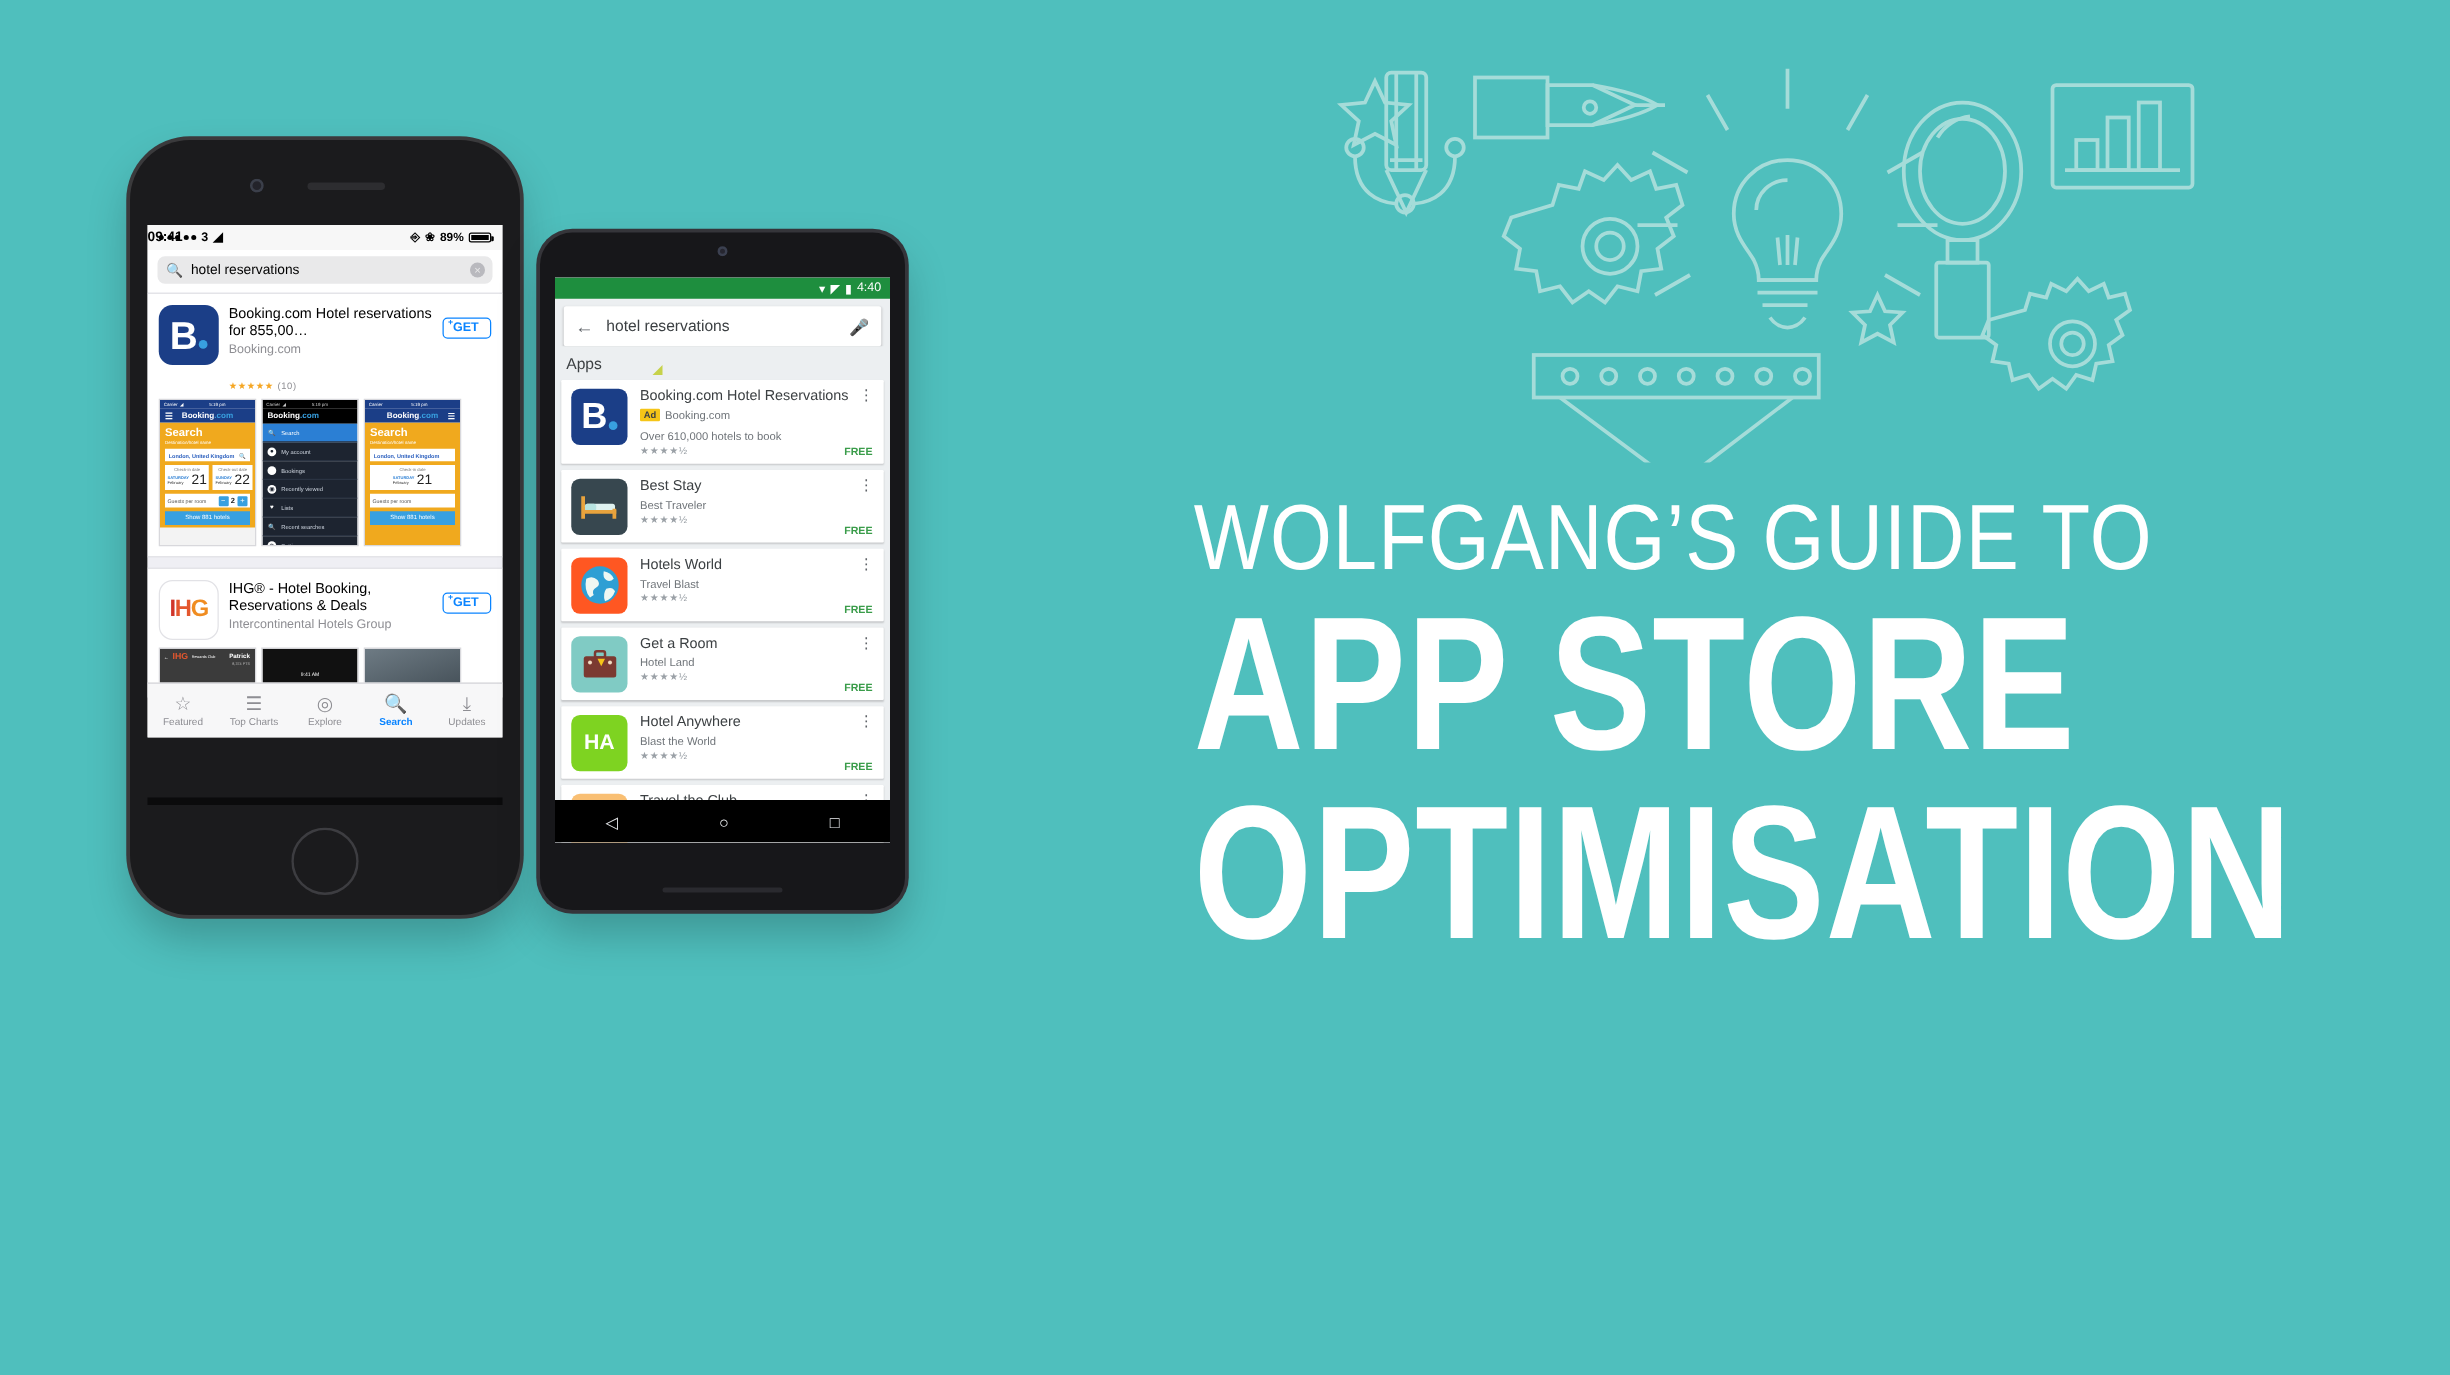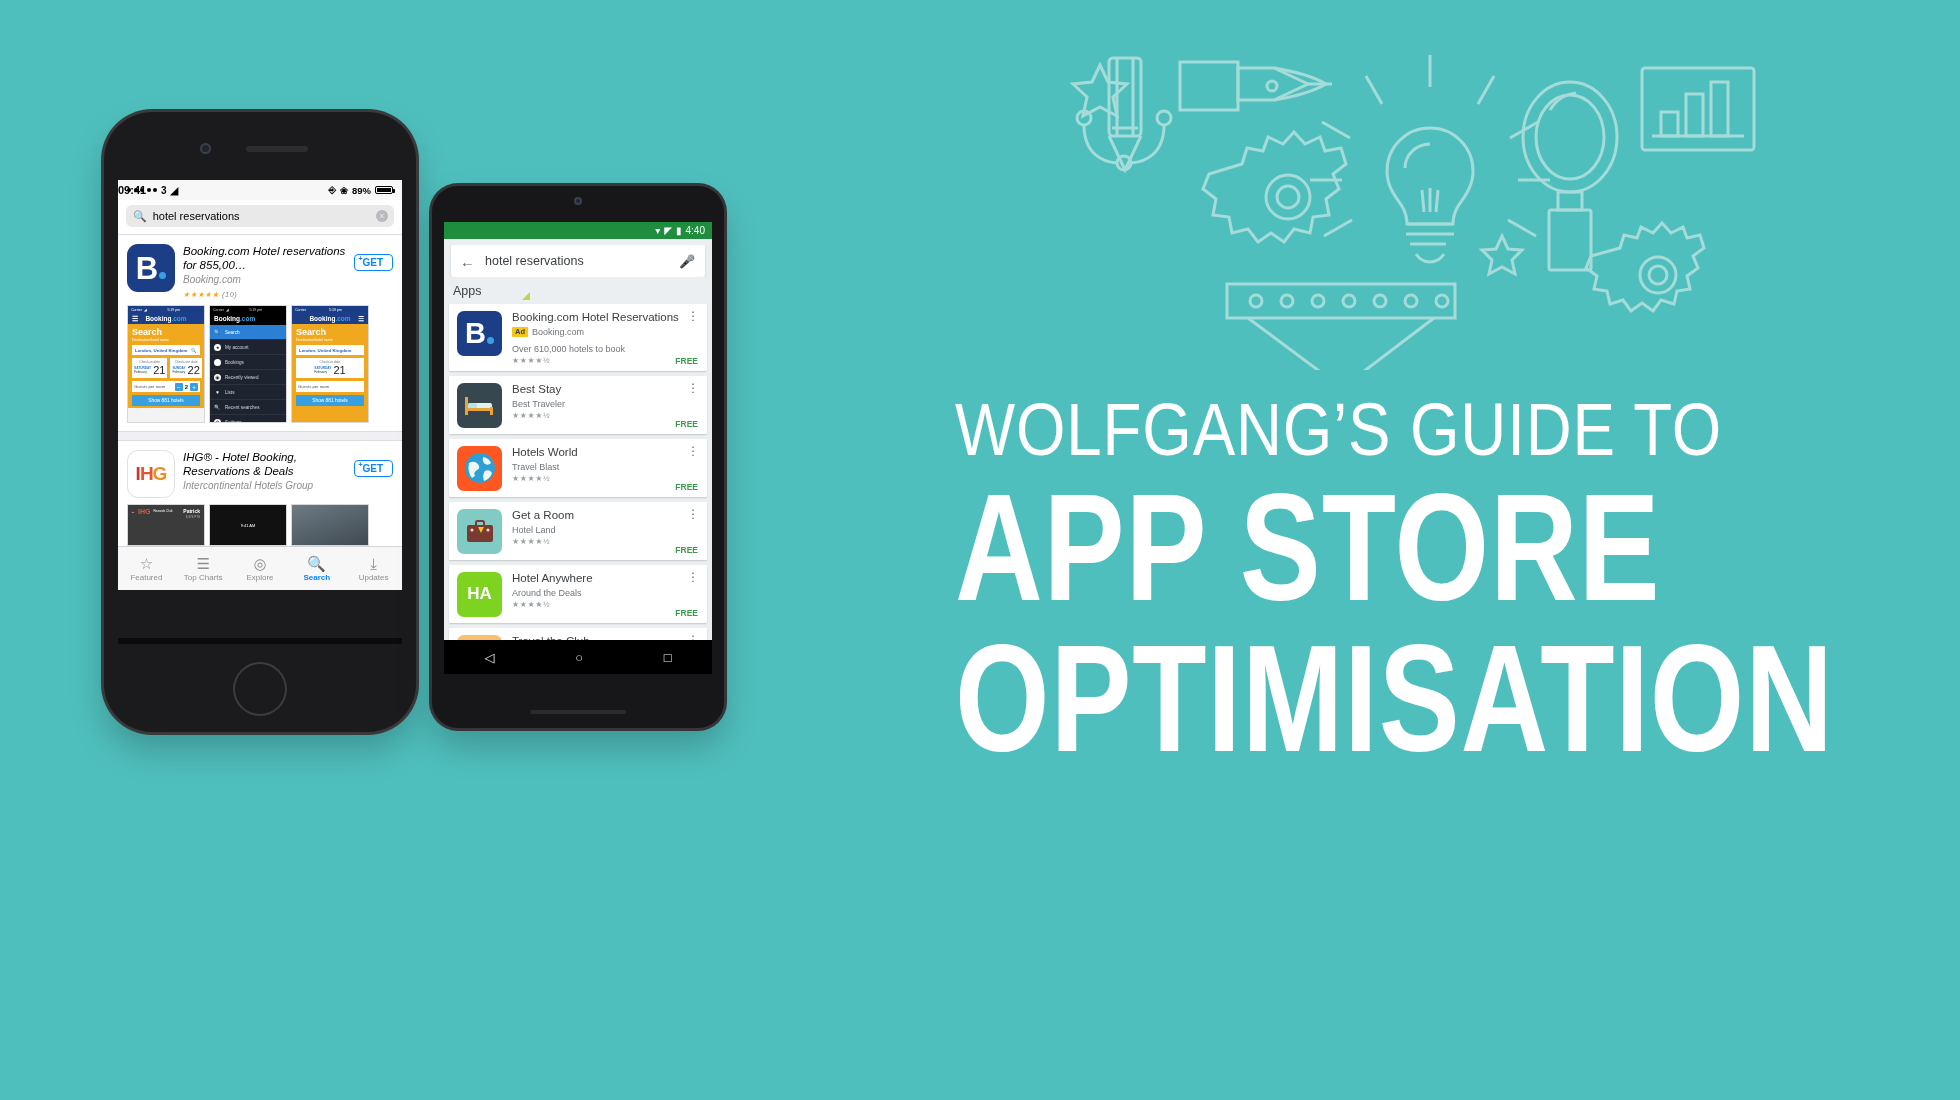--- a/index.html
+++ b/index.html
@@ -58,24 +58,24 @@
                background:#b9b9be; color:#e9e9ea; font-size:9px; line-height:12px; text-align:center; }
 
   .ios-results { background:#efeff4; height:324px; overflow:hidden; }
   .ios-card { background:#fff; border-top:1px solid #dcdce1; border-bottom:1px solid #dcdce1; }
   .ios-row { display:flex; padding:9px 9px 6px; align-items:flex-start; }
   .ios-appicon { width:48px; height:48px; border-radius:11px; flex:0 0 48px; position:relative; overflow:hidden; }
   .icon-booking { background:#1b3e87; display:flex; align-items:center; justify-content:center; }
   .icon-booking .bk { color:#fff; font-size:31px; font-weight:bold; line-height:1; }
   .icon-booking .dot { width:7px; height:7px; border-radius:50%; background:#38a0e0; margin-left:1px; margin-top:14px; }
   .icon-ihg { background:#fff; border:1px solid #e2e2e6; display:flex; align-items:center; justify-content:center; font-weight:bold; font-size:19px; letter-spacing:-1px; }
-  .ios-meta { flex:1; padding-left:8px; min-width:0;font-style:italic; }
+  .ios-meta { flex:1; padding-left:8px; min-width:0; }
   .ios-title { font-size:11.5px; color:#000; line-height:1.22; font-weight:normal; }
   .ios-sub { font-size:10px; color:#8e8e93; margin-top:2px; }
-  .ios-stars { font-size:8.5px; color:#f5a623; margin-top:4px; letter-spacing:0.5px; }
+  .ios-stars { font-size:8.5px; color:#f5a623; margin-top:18px; letter-spacing:0.5px; }
   .ios-stars span { color:#8e8e93; font-size:7.5px; }
   .ios-get { flex:0 0 auto; margin-top:10px; border:1px solid #0a84ff; color:#0a84ff; border-radius:4px;
              font-size:10px; font-weight:bold; padding:2px 9px 2px 7px; position:relative; }
   .ios-get i { position:absolute; left:3px; top:0px; font-size:7px; font-style:normal; }
 
   .ios-shots { display:flex; gap:4px; padding:0 9px 8px; }
   .shot { width:78px; height:118px; background:#fff; border:1px solid #d8d8dc; overflow:hidden; position:relative; flex:0 0 78px; }
 
   
   .sc-status { height:7px; background:#1b3e87; color:#fff; font-size:3.6px; display:flex; align-items:center; padding:0 3px; }
@@ -614,21 +614,21 @@
         <span class="and-free">FREE</span>
       </div>
 
       <div class="and-card">
         <div class="and-icon ic-ha">
           <span>HA</span>
         </div>
         <div class="and-meta">
           <div class="and-name">Hotel Anywhere</div>
           <div class="and-dev">
-              <span>Around the Deals</span>
+              <span>Blast the World</span>
             </div>
           <div class="and-stars">★★★★½</div>
         </div>
         <span class="and-more">⋮</span>
         <span class="and-free">FREE</span>
       </div>
 
       <div class="and-card">
         <div class="and-icon ic-city">
           <svg width="32" height="30" viewBox="0 0 32 30">

